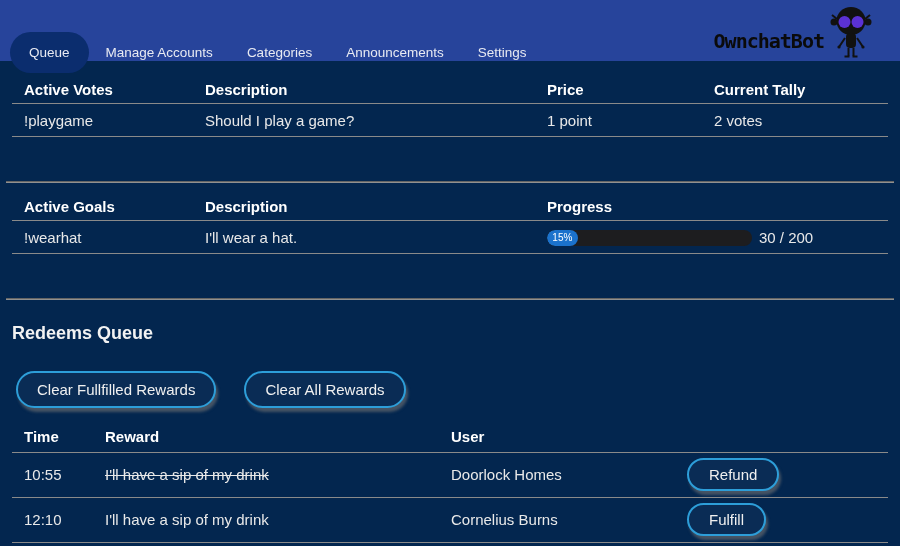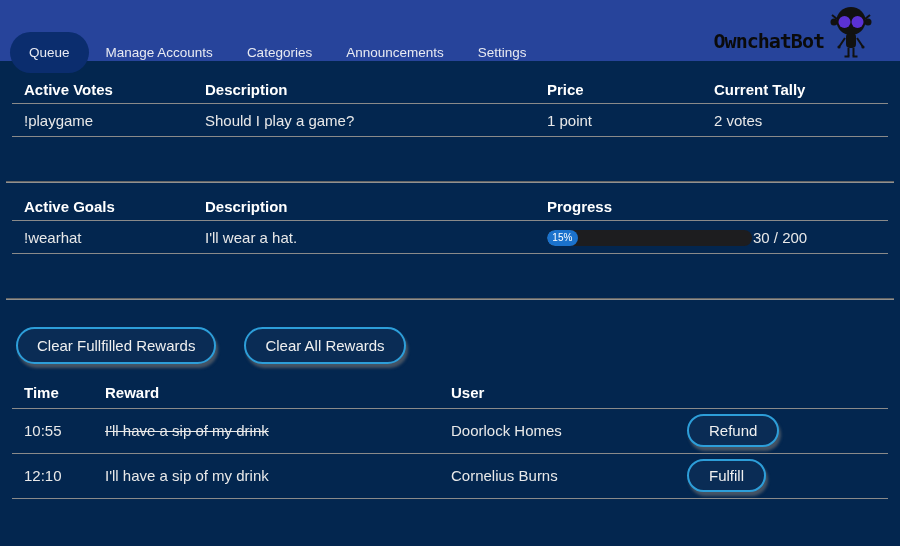--- a/index.html
+++ b/index.html
@@ -85,21 +85,21 @@
     white-space:nowrap;
   }
   #goals-table th{padding-top:15px;}
   hr.section-divider{
     border:none;
     height:2px;
     background:linear-gradient(#4f4f4f,#a6a6a6);
     margin:44px -6px 0 -6px;
   }
   
-  .progress-wrap{display:flex;align-items:center;gap:1px;}
+  .progress-wrap{display:flex;align-items:center;gap:7px;}
   .progress-track{
     width:205px;height:16px;
     background:var(--progress-track);
     border-radius:8px;
     overflow:hidden;
     flex:0 0 auto;
   }
   .progress-fill{
     height:100%;
     background:var(--progress-fill);
@@ -225,20 +225,21 @@
             <span>30 / 200</span>
           </div>
         </td>
       </tr>
     </tbody>
   </table>
 
   <hr class="section-divider">
 
   <section>
+    <h2 class="section-title">Redeems Queue</h2>
     <div class="btn-row">
       <button class="pill-btn">Clear Fullfilled Rewards</button>
       <button class="pill-btn">Clear All Rewards</button>
     </div>
 
     <table class="data-table" id="redeems-table">
       <colgroup>
           <col style="width:81px">
           <col style="width:346px">
           <col style="width:236px">

